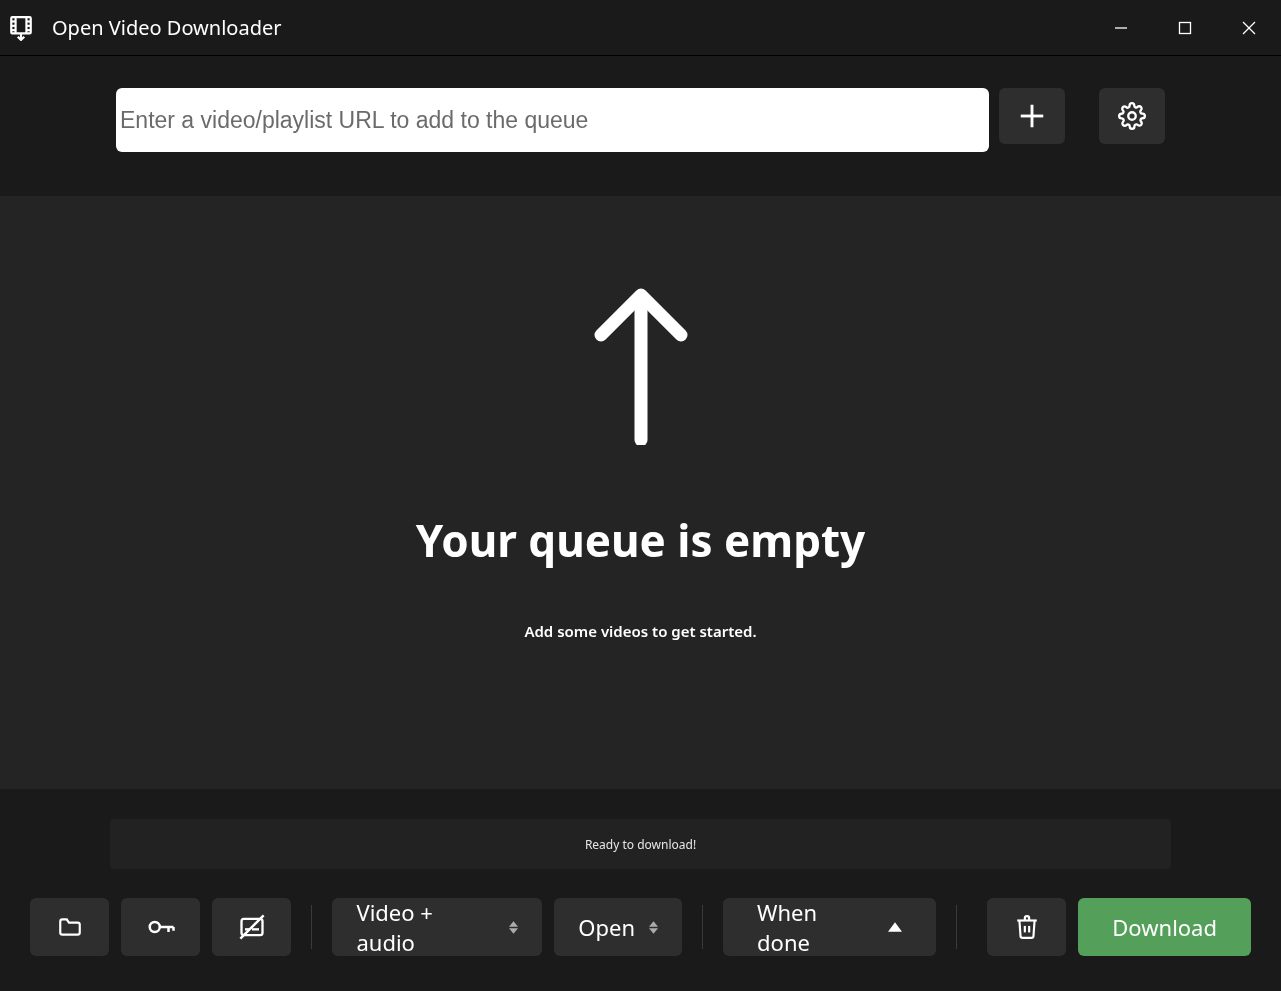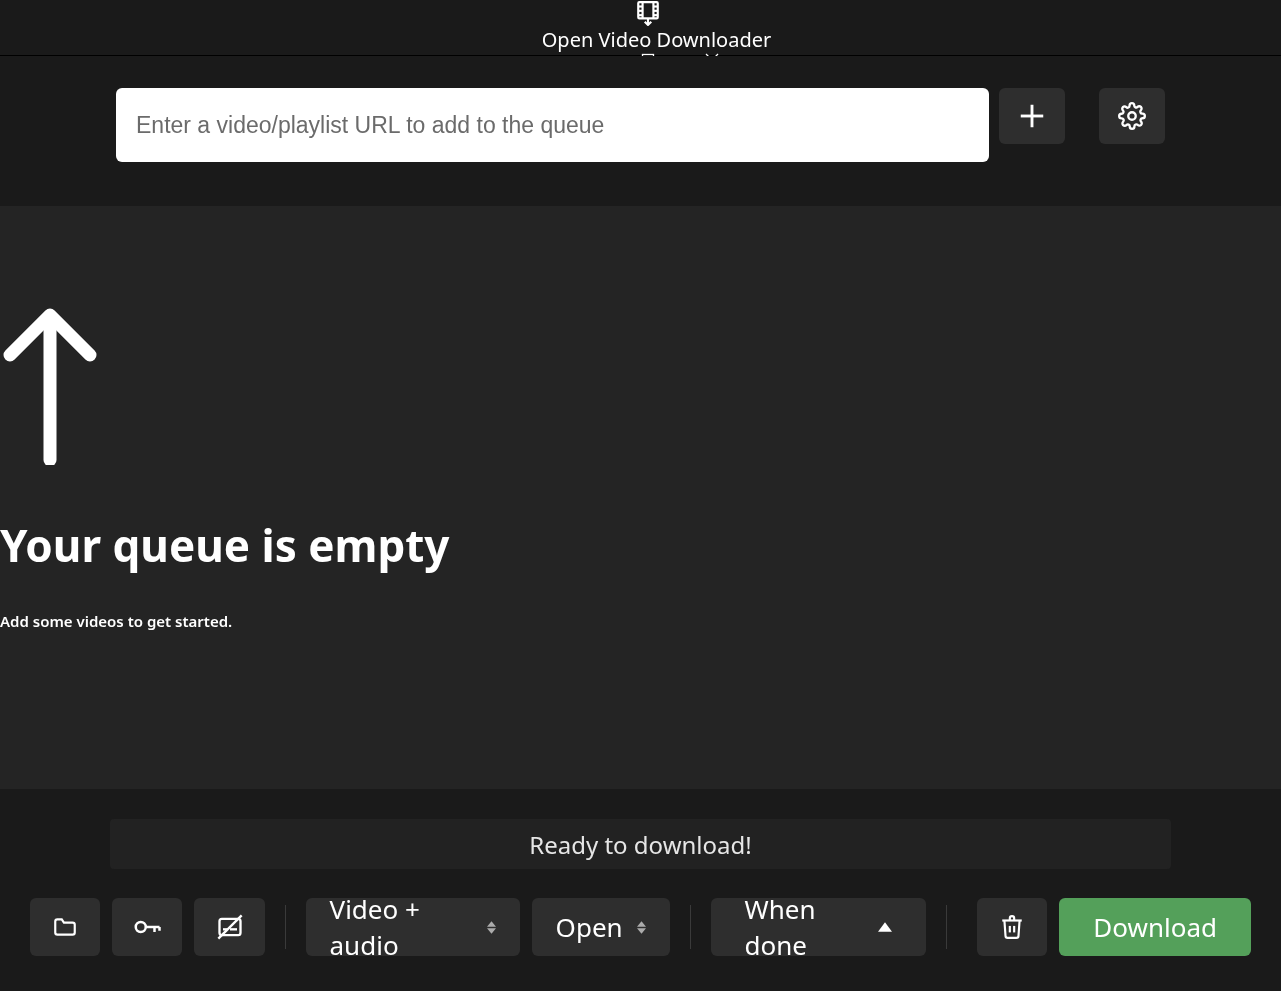--- a/index.html
+++ b/index.html
@@ -5,100 +5,100 @@
   * { box-sizing: border-box; margin: 0; padding: 0; }
   html, body { width: 1281px; height: 991px; overflow: hidden; font-family: "Segoe UI", system-ui, sans-serif; }
   body { background: #1a1a1a; color: #fff; display: flex; flex-direction: column; }
 
   
   .titlebar {
     height: 56px;
     background: #1a1a1a;
     display: flex;
     align-items: center;
-    padding-left: 14px;
+    padding-left: 8px;
     border-bottom: 1px solid #000;
-    flex-direction: column;
   }
   .titlebar .app-icon { width: 26px; height: 26px; color: #fff; display:flex; align-items:center; justify-content:center;}
   .titlebar .app-title { margin-left: 18px; font-size: 20px; font-weight: 400; color: #fff; }
   .titlebar .spacer { flex: 1; }
   .win-controls { display: flex; height: 100%; }
   .win-btn { width: 64px; display: flex; align-items: center; justify-content: center; color: #fff; }
   .win-btn svg { width: 14px; height: 14px; }
 
   
   .inputbar {
     background: #1a1a1a;
     padding: 32px 116px 44px 116px;
     display: flex;
     gap: 10px;
     align-items: stretch;
   }
   .url-input {
     flex: 1;
-    height: 74px;
+    height: 64px;
     border-radius: 6px;
     background: #fff;
     color: #222;
     border: none;
     font-size: 23px;
     font-weight: 400;
-    padding: 0 20px;
+    padding: 0 4px;
   }
   .url-input::placeholder { color: #6b6b6b; }
   .square-btn {
     width: 66px; height: 56px;
     background: #2e2e2e;
     border-radius: 6px;
     display: flex; align-items: center; justify-content: center;
     color: #fff;
   }
   .square-btn.settings { margin-left: 24px; }
 
   
   .main {
     flex: 1;
     background: #242424;
     display: flex;
     flex-direction: column;
+    align-items: center;
     justify-content: center;
-    gap: 20px;
+    gap: 35px;
   }
   .big-arrow { color: #fff; margin-top:-60px;}
   .empty-title { font-size: 44px; font-weight: 700; color: #fff; margin-top: 30px;}
   .empty-sub { font-size: 15px; font-weight: 600; color: #fff; margin-top: 16px;}
 
   
   .bottom {
     background: #1a1a1a;
     padding: 30px 30px 34px 30px;
   }
   .status-bar {
     background: #222;
     border-radius: 4px;
     height: 50px;
     display: flex; align-items: center; justify-content: center;
-    color: #e6e6e6; font-size: 24px;
+    color: #e6e6e6; font-size: 12px;
     margin: 0 80px 28px 80px;
   }
   .toolbar {
     display: flex;
     align-items: center;
     gap: 12px;
     height: 60px;
   }
   .tool-btn {
     height: 58px;
     background: #2e2e2e;
     border-radius: 6px;
     display: flex; align-items: center; justify-content: center;
     color: #fff;
     padding: 0 24px;
-    font-size: 26px;
+    font-size: 22px;
   }
   .icon-only { width: 80px; padding: 0; }
   .divider {
     width: 1px; height: 44px; background: #3a3a3a; margin: 0 8px;
   }
   .select-btn { gap: 14px; }
   .select-caret { display:flex; flex-direction:column; gap:1px; opacity:0.6;}
   .select-caret svg{width:9px;height:6px;}
   .when-done { padding: 8px 34px; gap: 14px; }
   .download-btn {

